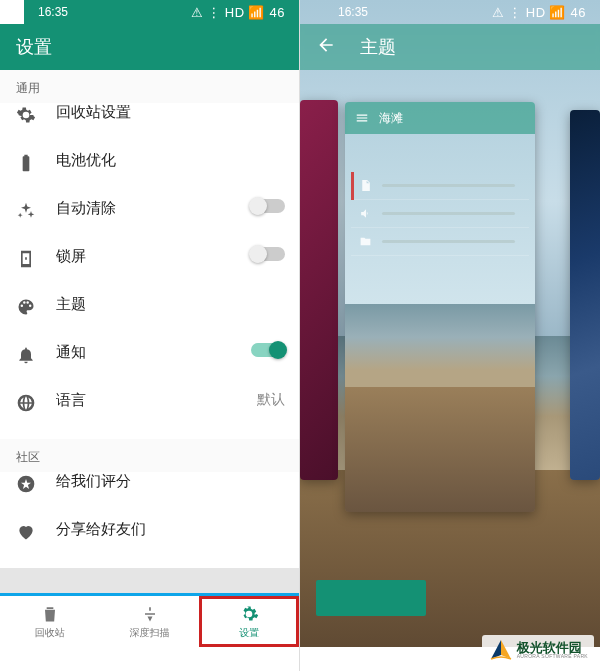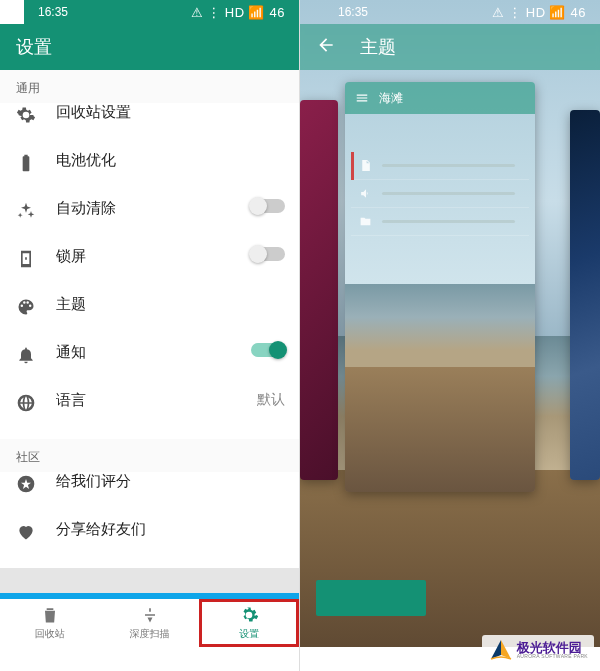--- a/index.html
+++ b/index.html
@@ -27,57 +27,57 @@
 .setting-item .icon-wrap { width: 24px; height: 24px; display: flex; align-items: center; justify-content: center; margin-right: 18px; }
 .setting-item .icon-wrap svg { width: 20px; height: 20px; fill: #595959; }
 .setting-label { flex: 1; font-size: 15px; color: #222; }
 .setting-value { font-size: 14px; color: #888; margin-left: 8px; }
 .toggle { width: 34px; height: 14px; border-radius: 7px; background: #ccc; position: relative; }
 .toggle::after { content: ""; position: absolute; width: 18px; height: 18px; border-radius: 50%; background: #eee; top: -2px; left: -2px; box-shadow: 0 1px 3px rgba(0,0,0,0.3); }
 .toggle.on { background: #88d4c1; }
 .toggle.on::after { background: #149174; left: auto; right: -2px; }
 
 
-.bottom-nav { position: absolute; bottom: 24px; left: 0; right: 0; height: 54px; background: #fff; border-top: 6px solid #0ea5e9; display: flex; }
+.bottom-nav { position: absolute; bottom: 24px; left: 0; right: 0; height: 54px; background: #fff; border-top: 3px solid #0ea5e9; display: flex; }
 .nav-item { flex: 1; display: flex; flex-direction: column; align-items: center; justify-content: center; color: #777; font-size: 10px; }
 .nav-item svg { width: 20px; height: 20px; fill: #777; margin-bottom: 2px; }
 .nav-item.active svg { fill: #149174; }
 .nav-item.active { color: #149174; }
 .nav-item.highlight { outline: 3px solid #c22; outline-offset: -3px; }
 
 
 .phone-right .bg { position: absolute; inset: 0; }
 .bg-sky { position: absolute; top: 0; left: 0; right: 0; height: 50%; background: linear-gradient(#a8c8d8, #c8dde8 60%, #9cb8c8); }
 .bg-sea { position: absolute; top: 50%; left: 0; right: 0; height: 20%; background: linear-gradient(180deg, #6b8a95 0%, #8aa5ad 30%, #a89878 60%, #c0b090 100%); }
 .bg-beach { position: absolute; top: 70%; left: 0; right: 0; bottom: 0; background: linear-gradient(#8a6f4a, #5a4530); }
 
 
 .themes-area { position: absolute; top: 80px; left: 0; right: 0; bottom: 80px; display: flex; align-items: flex-start; padding-top: 20px; }
 .theme-card { border-radius: 4px; box-shadow: 0 3px 12px rgba(0,0,0,0.35); overflow: hidden; position: absolute; }
 .theme-card-left { width: 38px; height: 380px; left: 0; top: 20px; background: linear-gradient(135deg, #8a1f4a, #4a0f2a); border-top-right-radius: 4px; border-bottom-right-radius: 4px; }
-.theme-card-center { width: 190px; height: 410px; left: 45px; top: 2px; }
+.theme-card-center { width: 190px; height: 410px; left: 45px; top: 22px; }
 .theme-card-center .card-header { height: 32px; background: rgba(20,145,116,0.55); display: flex; align-items: center; padding: 0 10px; color: #fff; font-size: 12px; }
 .theme-card-center .card-header svg { width: 14px; height: 14px; fill: #fff; margin-right: 10px; }
 .theme-card-center .card-body { height: 378px; position: relative; }
 .cb-sky { position: absolute; top: 0; left: 0; right: 0; height: 45%; background: linear-gradient(#b8d4e0, #d0e4ec); }
 .cb-sea { position: absolute; top: 45%; left: 0; right: 0; height: 22%; background: linear-gradient(180deg, #7a9aa5, #9ab0b8 40%, #b5a585 80%); }
 .cb-beach { position: absolute; top: 67%; left: 0; right: 0; bottom: 0; background: linear-gradient(#9a7f5a, #6a5540); }
 .card-list { position: absolute; top: 38px; left: 6px; right: 6px; }
 .card-list-item { height: 28px; display: flex; align-items: center; padding: 0 8px; border-bottom: 1px solid rgba(255,255,255,0.2); }
 .card-list-item svg { width: 13px; height: 13px; fill: rgba(255,255,255,0.85); margin-right: 10px; }
 .card-list-item .line1 { flex: 1; height: 3px; background: rgba(180,200,200,0.7); border-radius: 2px; margin-right: 6px; }
 .card-accent { position: absolute; left: 0; top: 0; width: 3px; height: 28px; background: #d04545; }
 .theme-card-right { width: 30px; height: 370px; right: 0; top: 30px; background: linear-gradient(160deg, #0a1f3a, #1a3a6a 40%, #3a5a8a 70%, #2a4a7a); border-top-left-radius: 4px; border-bottom-left-radius: 4px; }
 
 .apply-btn { position: absolute; bottom: 55px; left: 16px; width: 110px; height: 36px; background: #149174; border-radius: 2px; }
 
 
 .watermark { position: absolute; right: 6px; bottom: 6px; display: flex; align-items: center; background: rgba(255,255,255,0.85); padding: 2px 6px; border-radius: 3px; }
 .wm-logo { width: 26px; height: 26px; position: relative; margin-right: 3px; }
-.wm-text-cn { font-size: 13px; font-weight: 700; color: #4c1d95; }
+.wm-text-cn { font-size: 13px; font-weight: 700; color: #14532d; }
 .wm-text-en { font-size: 5px; color: #888; letter-spacing: 0.3px; }
 .wm-text { display: flex; flex-direction: column; line-height: 1.05; }
 
 .cut-bottom { position: absolute; bottom: 0; left: 0; right: 0; height: 24px; background: #fff; }
 </style>
 </head>
 <body>
 
 <div class="container">
 

